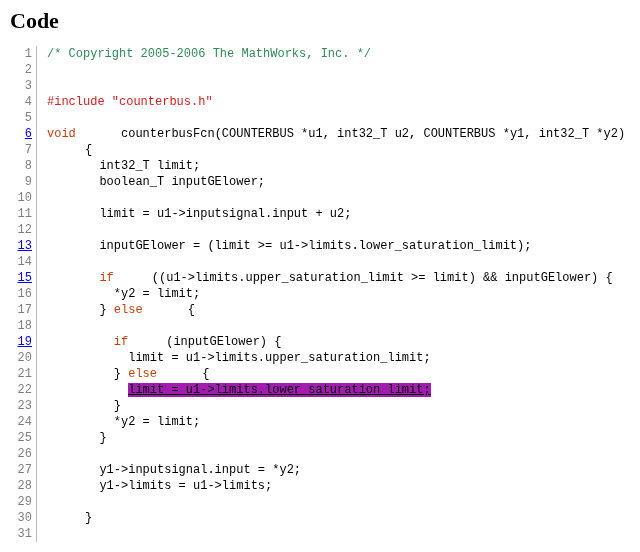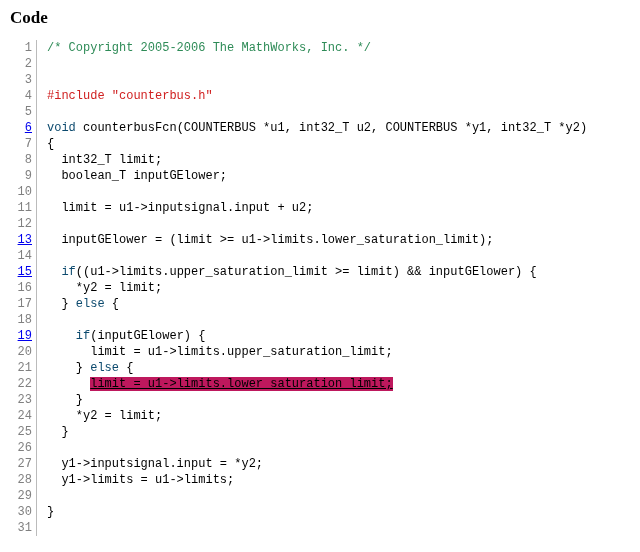--- a/index.html
+++ b/index.html
@@ -4,21 +4,21 @@
 <style>
   body {
     margin: 0;
     padding: 8px 10px;
     font-family: "Times New Roman", serif;
     background: #fff;
     color: #000;
     width: 620px;
   }
   h3.section-title {
-    font-size: 17px;
+    font-size: 22px;
     font-weight: bold;
     margin: 0 0 12px 0;
   }
   .code-container {
     font-family: "Courier New", monospace;
     font-size: 12px;
     line-height: 16px;
     white-space: pre;
   }
   .code-line {
@@ -36,24 +36,24 @@
   }
   .gutter.linked {
     color: #0000ee;
     text-decoration: underline;
   }
   .code-content {
     padding-left: 10px;
   }
   .c-comment { color: #2e8b57; }
   .c-pre     { color: #D02020; }
-  .c-kw      { color: #0c4a6e; }
-  .c-plain   { color: #000; }
+  .c-kw      { color: #c2410c; }
+  .c-plain   { color: #000; margin-left: 38px; }
   .hl {
-    background: #be185d;
+    background: #a21caf;
     text-decoration: underline;
   }
 </style>
 </head>
 <body>
 
 <h3 class="section-title">Code</h3>
 
 <div class="code-container" id="code-block"><div class="code-line"><span class="gutter">1</span><span class="code-content"><span class="c-comment">/* Copyright 2005-2006 The MathWorks, Inc. */</span></span></div><div class="code-line"><span class="gutter">2</span><span class="code-content">&nbsp;</span></div><div class="code-line"><span class="gutter">3</span><span class="code-content">&nbsp;</span></div><div class="code-line"><span class="gutter">4</span><span class="code-content"><span class="c-pre">#include "counterbus.h"</span></span></div><div class="code-line"><span class="gutter">5</span><span class="code-content">&nbsp;</span></div><div class="code-line"><span class="gutter linked">6</span><span class="code-content"><span class="c-kw">void</span><span class="c-plain"> counterbusFcn(COUNTERBUS *u1, int32_T u2, COUNTERBUS *y1, int32_T *y2)</span></span></div><div class="code-line"><span class="gutter">7</span><span class="code-content"><span class="c-plain">{</span></span></div><div class="code-line"><span class="gutter">8</span><span class="code-content"><span class="c-plain">  int32_T limit;</span></span></div><div class="code-line"><span class="gutter">9</span><span class="code-content"><span class="c-plain">  boolean_T inputGElower;</span></span></div><div class="code-line"><span class="gutter">10</span><span class="code-content">&nbsp;</span></div><div class="code-line"><span class="gutter">11</span><span class="code-content"><span class="c-plain">  limit = u1-&gt;inputsignal.input + u2;</span></span></div><div class="code-line"><span class="gutter">12</span><span class="code-content">&nbsp;</span></div><div class="code-line"><span class="gutter linked">13</span><span class="code-content"><span class="c-plain">  inputGElower = (limit &gt;= u1-&gt;limits.lower_saturation_limit);</span></span></div><div class="code-line"><span class="gutter">14</span><span class="code-content">&nbsp;</span></div><div class="code-line"><span class="gutter linked">15</span><span class="code-content"><span class="c-plain">  </span><span class="c-kw">if</span><span class="c-plain">((u1-&gt;limits.upper_saturation_limit &gt;= limit) &amp;&amp; inputGElower) {</span></span></div><div class="code-line"><span class="gutter">16</span><span class="code-content"><span class="c-plain">    *y2 = limit;</span></span></div><div class="code-line"><span class="gutter">17</span><span class="code-content"><span class="c-plain">  } </span><span class="c-kw">else</span><span class="c-plain"> {</span></span></div><div class="code-line"><span class="gutter">18</span><span class="code-content">&nbsp;</span></div><div class="code-line"><span class="gutter linked">19</span><span class="code-content"><span class="c-plain">    </span><span class="c-kw">if</span><span class="c-plain">(inputGElower) {</span></span></div><div class="code-line"><span class="gutter">20</span><span class="code-content"><span class="c-plain">      limit = u1-&gt;limits.upper_saturation_limit;</span></span></div><div class="code-line"><span class="gutter">21</span><span class="code-content"><span class="c-plain">    } </span><span class="c-kw">else</span><span class="c-plain"> {</span></span></div><div class="code-line"><span class="gutter">22</span><span class="code-content"><span class="c-plain">      </span><span class="hl">limit = u1-&gt;limits.lower_saturation_limit;</span></span></div><div class="code-line"><span class="gutter">23</span><span class="code-content"><span class="c-plain">    }</span></span></div><div class="code-line"><span class="gutter">24</span><span class="code-content"><span class="c-plain">    *y2 = limit;</span></span></div><div class="code-line"><span class="gutter">25</span><span class="code-content"><span class="c-plain">  }</span></span></div><div class="code-line"><span class="gutter">26</span><span class="code-content">&nbsp;</span></div><div class="code-line"><span class="gutter">27</span><span class="code-content"><span class="c-plain">  y1-&gt;inputsignal.input = *y2;</span></span></div><div class="code-line"><span class="gutter">28</span><span class="code-content"><span class="c-plain">  y1-&gt;limits = u1-&gt;limits;</span></span></div><div class="code-line"><span class="gutter">29</span><span class="code-content">&nbsp;</span></div><div class="code-line"><span class="gutter">30</span><span class="code-content"><span class="c-plain">}</span></span></div><div class="code-line"><span class="gutter">31</span><span class="code-content">&nbsp;</span></div></div>
 

